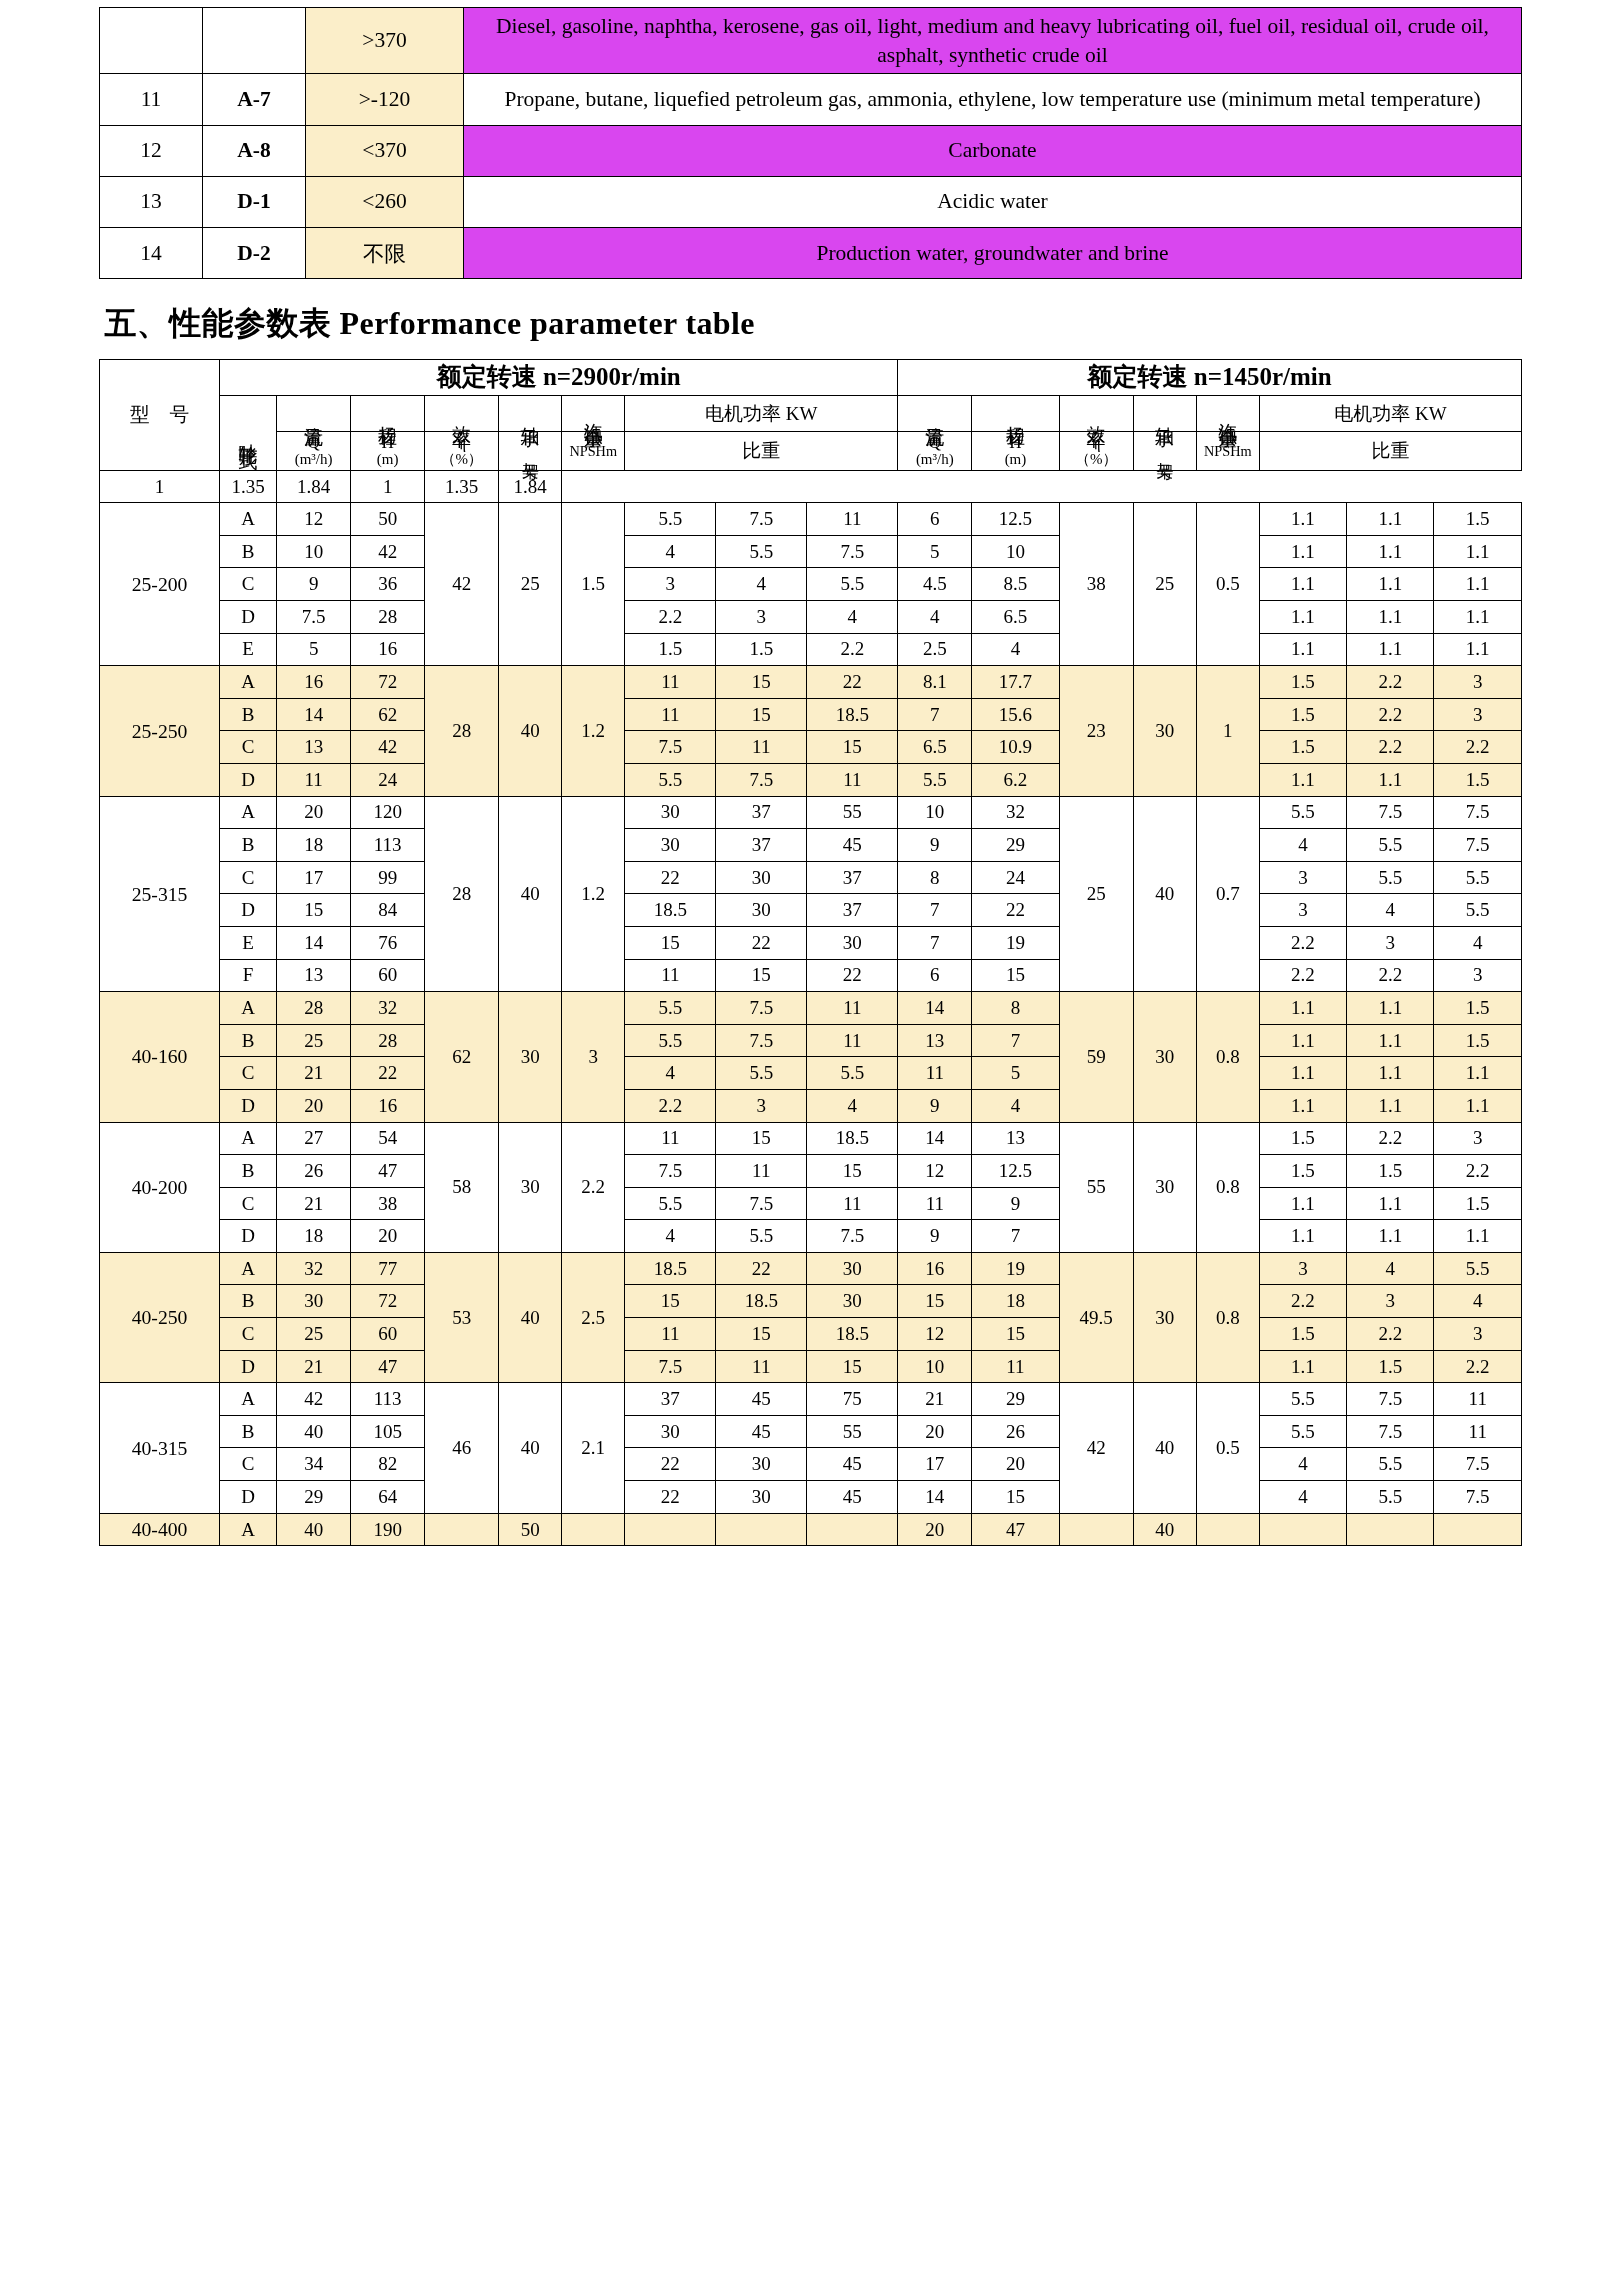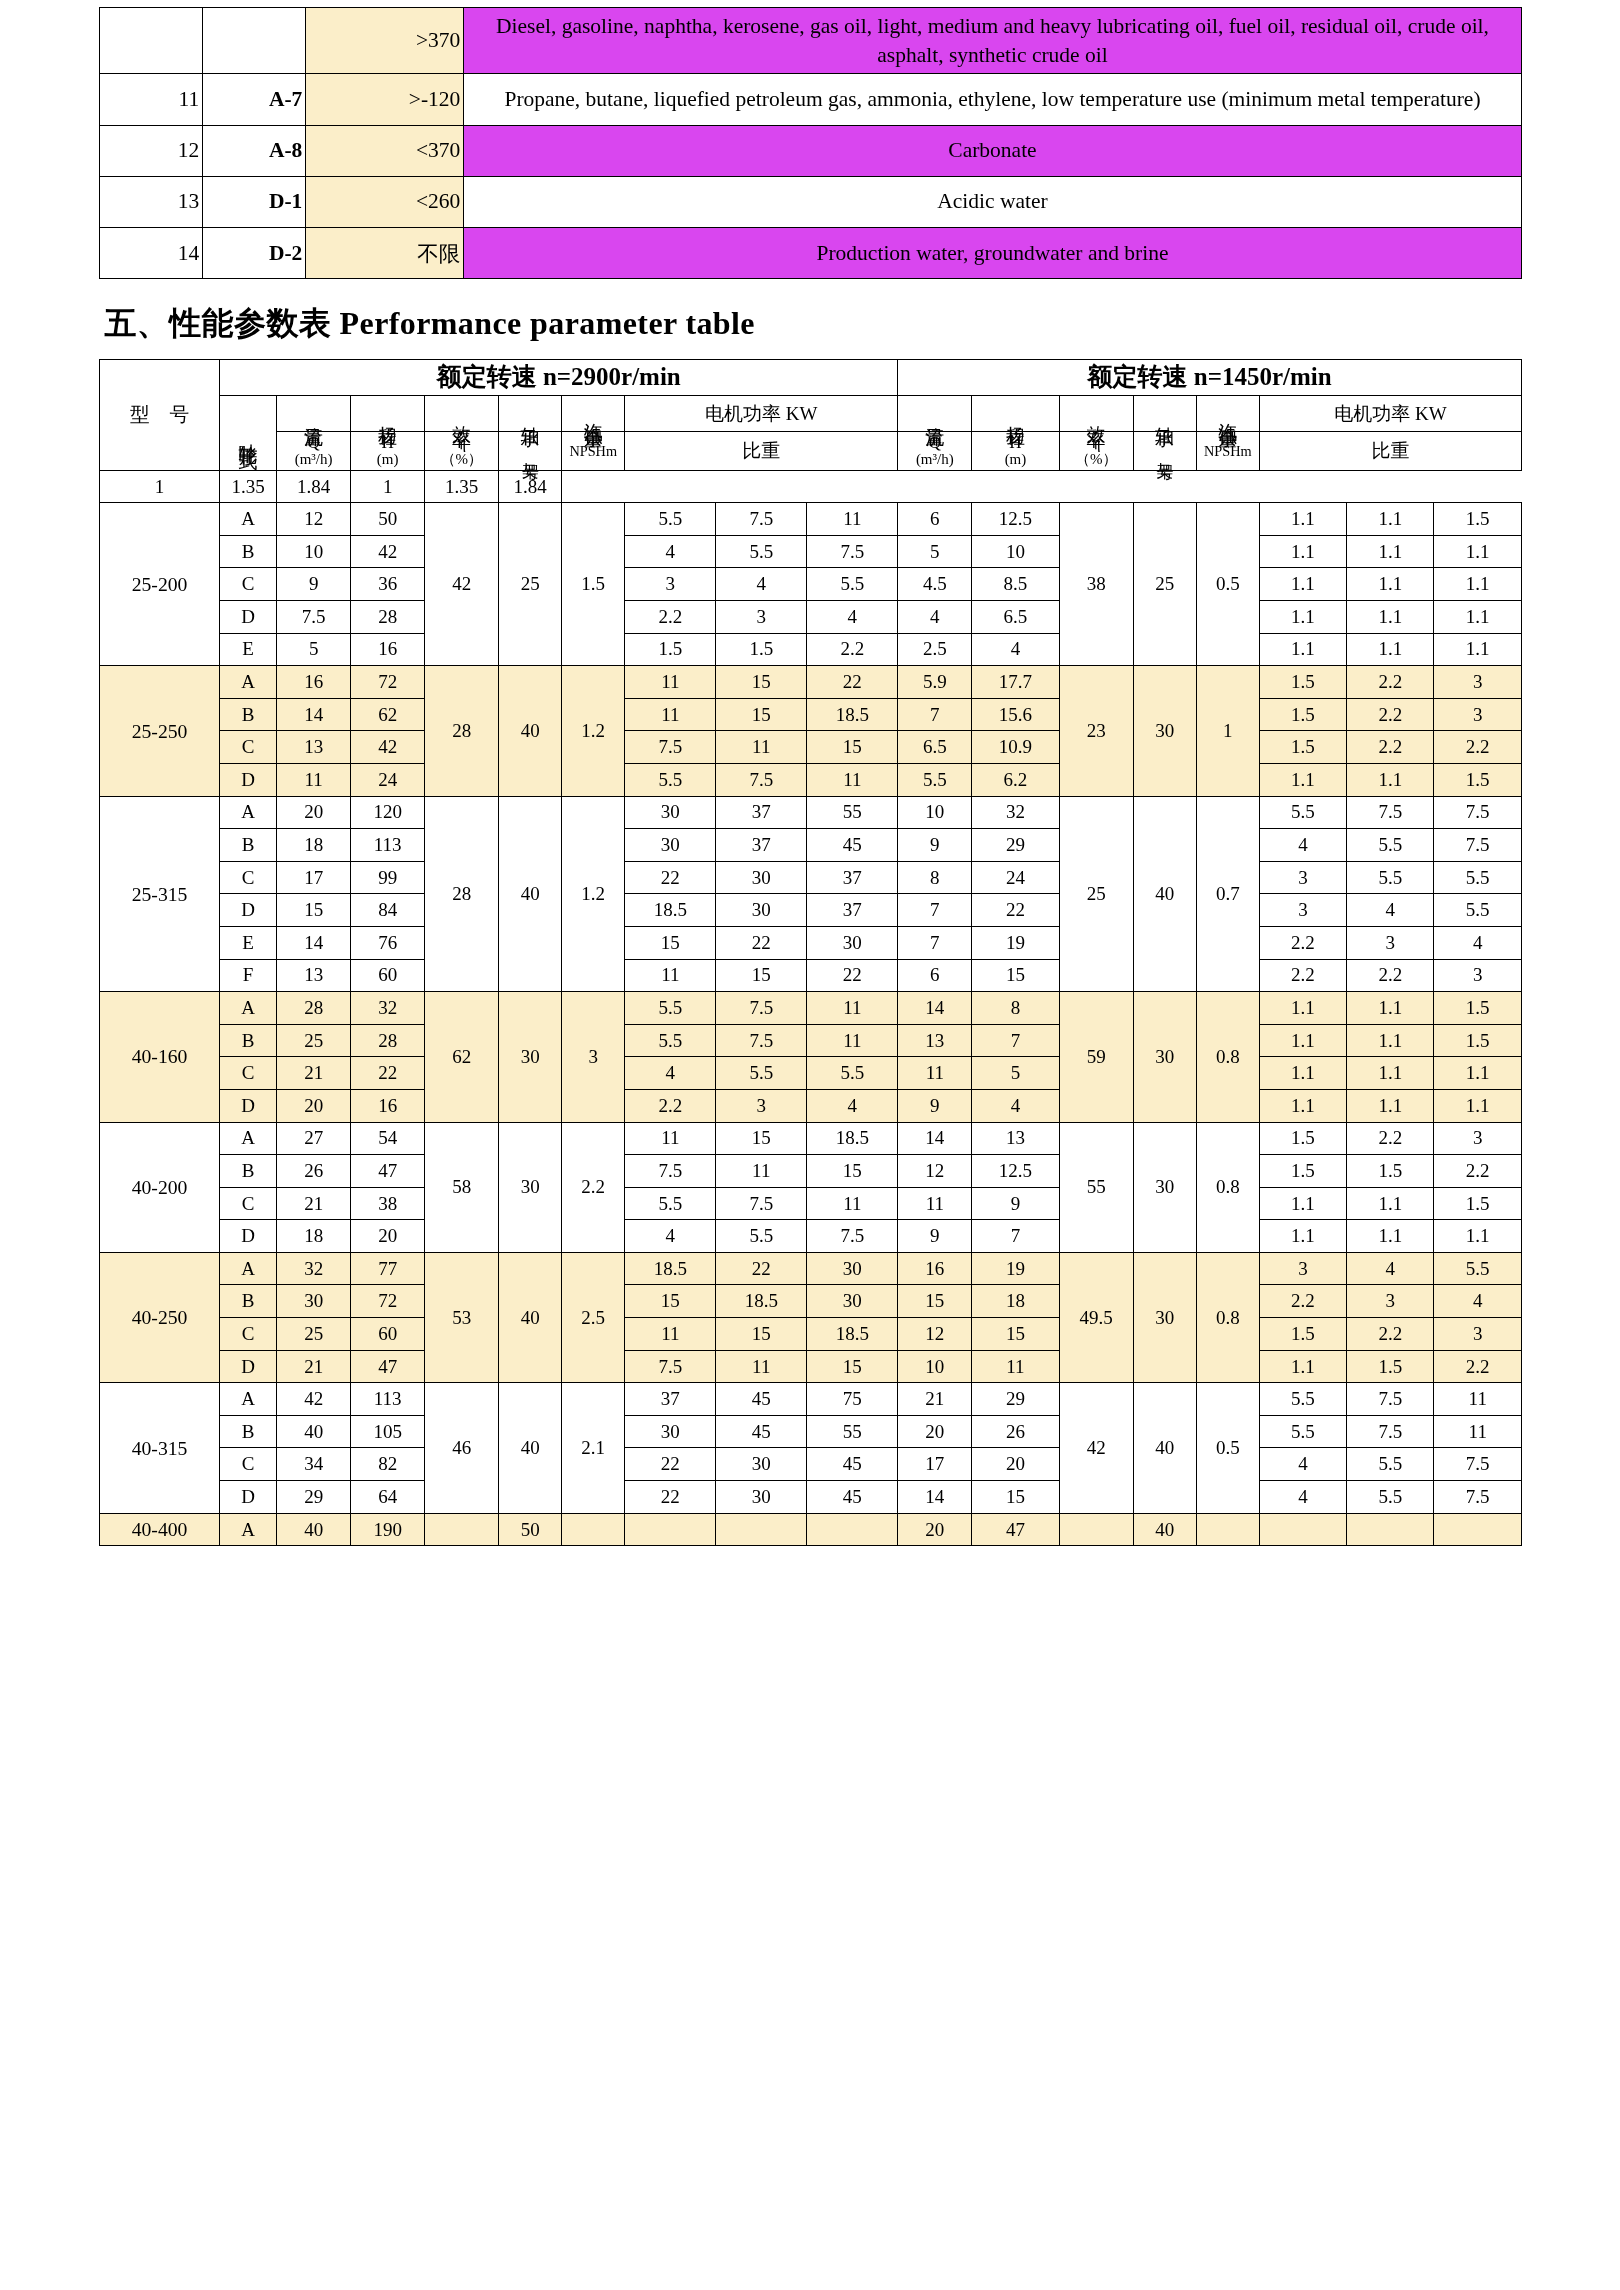--- a/index.html
+++ b/index.html
@@ -30,21 +30,20 @@
     padding: 1.8px 2.7px;
   }
 
   
   .fluid-table {
     width: 1423px;
     font-size: 21.5px;
   }
   .fluid-table td {
     height: 43px;
-    text-align: right;
   }
   .fluid-table td.num { width: 103px; }
   .fluid-table td.code { width: 103px; font-weight: bold; }
   .fluid-table td.temp { width: 158px; background: #fbeec9; }
   .fluid-table td.desc { text-align: center; padding: 3.6px 12.5px; line-height: 1.35; }
   .fluid-table tr.shade td.desc { background: #d946ef; }
   .fluid-table tr.shade td.num,
   .fluid-table tr.shade td.code { background: #ffffff; }
 
   
@@ -298,21 +297,21 @@
             <td rowspan="4" class="model">25-250</td>
             <td>A</td>
             <td>16</td>
             <td>72</td>
             <td rowspan="4">28</td>
             <td rowspan="4">40</td>
             <td rowspan="4">1.2</td>
             <td>11</td>
             <td>15</td>
             <td>22</td>
-            <td>5.9</td>
+            <td>8.1</td>
             <td>17.7</td>
             <td rowspan="4">23</td>
             <td rowspan="4">30</td>
             <td rowspan="4">1</td>
             <td>1.5</td>
             <td>2.2</td>
             <td>3</td>
           </tr>
           <tr class="shade-row">
             <td>B</td>

